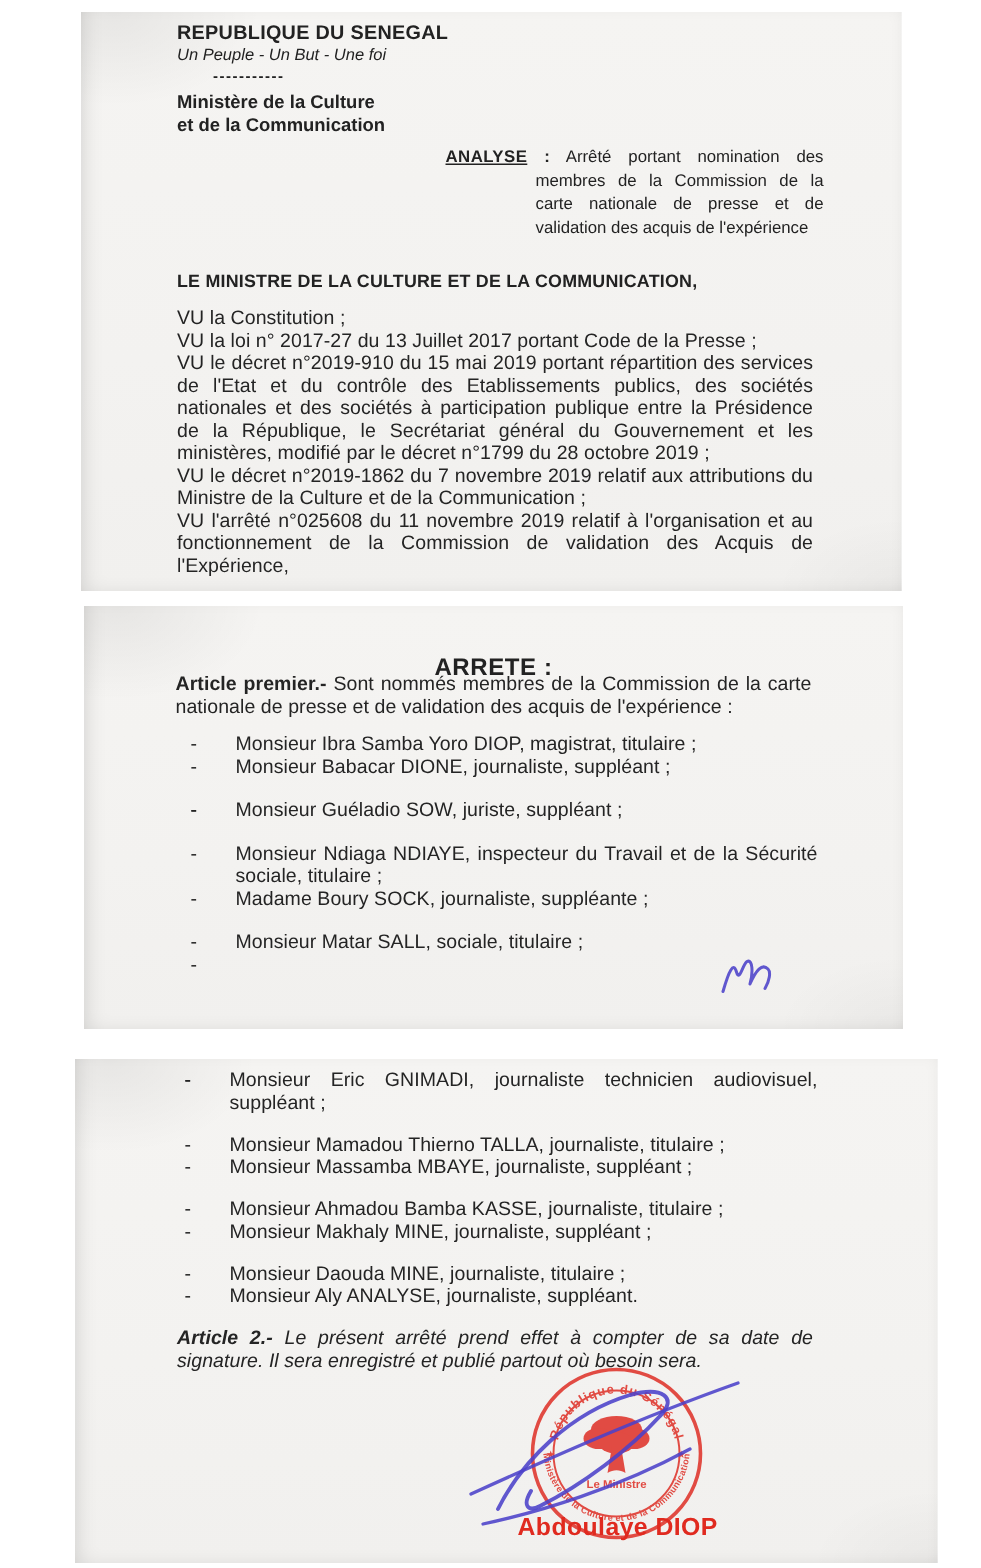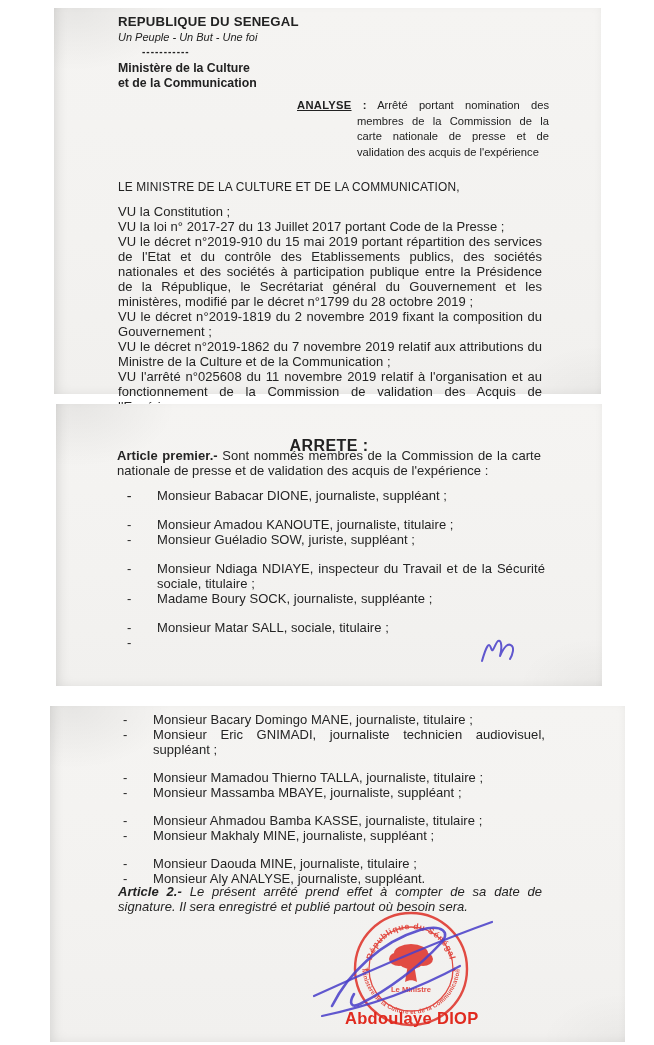--- a/index.html
+++ b/index.html
@@ -35,21 +35,21 @@
   .lh .country{font-weight:bold;font-size:13.2px;letter-spacing:.2px;}
   .lh .motto{font-style:italic;font-size:11px;margin-top:1px;}
   .lh .sep{font-weight:bold;font-size:10px;letter-spacing:1px;margin:1px 0 2px 24px;}
   .lh .min{font-weight:bold;font-size:12.3px;line-height:15px;}
 
   
   .analyse{left:243px;top:90px;width:252px;font-size:11.2px;line-height:15.5px;}
   .analyse .hang{padding-left:60px;text-indent:-60px;text-align:justify;}
   .analyse .lbl{font-weight:bold;text-decoration:underline;letter-spacing:.3px;}
 
-  .minhead{left:64px;top:172px;font-weight:normal;font-size:11.9px;letter-spacing:.15px;}
+  .minhead{left:64px;top:172px;font-weight:bold;font-size:11.9px;letter-spacing:.15px;}
   .visas{left:64px;top:196px;width:424px;}
   .visas p{margin:0;}
 
   
   .arrete{left:61px;top:17px;width:424px;text-align:center;font-weight:bold;font-size:16px;letter-spacing:.4px;margin-top:16px;}
   .art1{left:61px;top:44px;width:424px;}
   .members{list-style:none;margin:0;padding:0;}
   .members li{position:relative;margin:0;}
   .members .dash{position:absolute;left:-30px;top:0;}
   .grp-gap{margin-top:14px !important;}
@@ -83,54 +83,53 @@
       <span>Arrêté portant nomination des membres de la Commission de la carte nationale de presse et de validation des acquis de l'expérience</span>
     </div>
   </div>
 
   <div class="abs minhead">LE MINISTRE DE LA CULTURE ET DE LA COMMUNICATION,</div>
 
   <div class="abs visas doc just">
     <p>VU la Constitution ;</p>
     <p>VU la loi n° 2017-27 du 13 Juillet 2017 portant Code de la Presse ;</p>
     <p>VU le décret n°2019-910 du 15 mai 2019 portant répartition des services de l'Etat et du contrôle des Etablissements publics, des sociétés nationales et des sociétés à participation publique entre la Présidence de la République, le Secrétariat général du Gouvernement et les ministères, modifié par le décret n°1799 du 28 octobre 2019 ;</p>
-    <p>VU le décret n°2019-1819 du 2 novembre 2019 fixant la composition du Gouvernement ;</p>
     <p>VU le décret n°2019-1862 du 7 novembre 2019 relatif aux attributions du Ministre de la Culture et de la Communication ;</p>
     <p>VU l'arrêté n°025608 du 11 novembre 2019 relatif à l'organisation et au fonctionnement de la Commission de validation des Acquis de l'Expérience,</p>
   </div>
 </div>
 
 <div id="seg2" class="seg">
 
   <div class="abs arrete">ARRETE :</div>
 
   <div class="abs art1 doc just">
     <span class="bold">Article premier.-</span><span> Sont nommés membres de la Commission de la carte nationale de presse et de validation des acquis de l'expérience :</span>
   </div>
 
   <ul id="list2" class="abs members doc just">
-    <li><span class="dash">-</span></li>
+    <li><span class="dash">-</span><span>Monsieur Ibra Samba Yoro DIOP, magistrat, titulaire ;</span></li>
     <li><span class="dash">-</span><span>Monsieur Babacar DIONE, journaliste, suppléant ;</span></li>
-    <li class="grp-gap"><span class="dash">-</span><span>Monsieur Amadou KANOUTE, journaliste, titulaire ;</span></li>
+    <li class="grp-gap"><span class="dash">-</span></li>
     <li><span class="dash">-</span><span>Monsieur Guéladio SOW, juriste, suppléant ;</span></li>
     <li class="grp-gap"><span class="dash">-</span><span>Monsieur Ndiaga NDIAYE, inspecteur du Travail et de la Sécurité sociale, titulaire ;</span></li>
     <li><span class="dash">-</span><span>Madame Boury SOCK, journaliste, suppléante ;</span></li>
     <li class="grp-gap"><span class="dash">-</span><span>Monsieur Matar SALL, sociale, titulaire ;</span></li>
     <li><span class="dash">-</span></li>
   </ul>
 
   <svg class="abs" style="left:420px;top:230px;" width="46" height="34" viewBox="0 0 46 34">
     <path class="ink" stroke-width="2" d="M 6,27 C 10,13 13,7 15,14 C 17,21 19,9 22,7 C 26,5 26,15 24,22 C 28,13 32,8 36,12 C 38,14 37,20 34,25"></path>
   </svg>
 </div>
 
 <div id="seg3" class="seg">
 
   <ul id="list3" class="abs members doc just">
-    <li><span class="dash">-</span><span>Monsieur Bacary Domingo MANE, journaliste, titulaire ;</span></li>
+    <li><span class="dash">-</span></li>
     <li><span class="dash">-</span><span>Monsieur Eric GNIMADI, journaliste technicien audiovisuel, suppléant ;</span></li>
     <li class="grp-gap"><span class="dash">-</span><span>Monsieur Mamadou Thierno TALLA, journaliste, titulaire ;</span></li>
     <li><span class="dash">-</span><span>Monsieur Massamba MBAYE, journaliste, suppléant ;</span></li>
     <li class="grp-gap"><span class="dash">-</span><span>Monsieur Ahmadou Bamba KASSE, journaliste, titulaire ;</span></li>
     <li><span class="dash">-</span><span>Monsieur Makhaly MINE, journaliste, suppléant ;</span></li>
     <li class="grp-gap"><span class="dash">-</span><span>Monsieur Daouda MINE, journaliste, titulaire ;</span></li>
     <li><span class="dash">-</span><span>Monsieur Aly ANALYSE, journaliste, suppléant.</span></li>
   </ul>
 
   <div class="abs art2 doc just">

